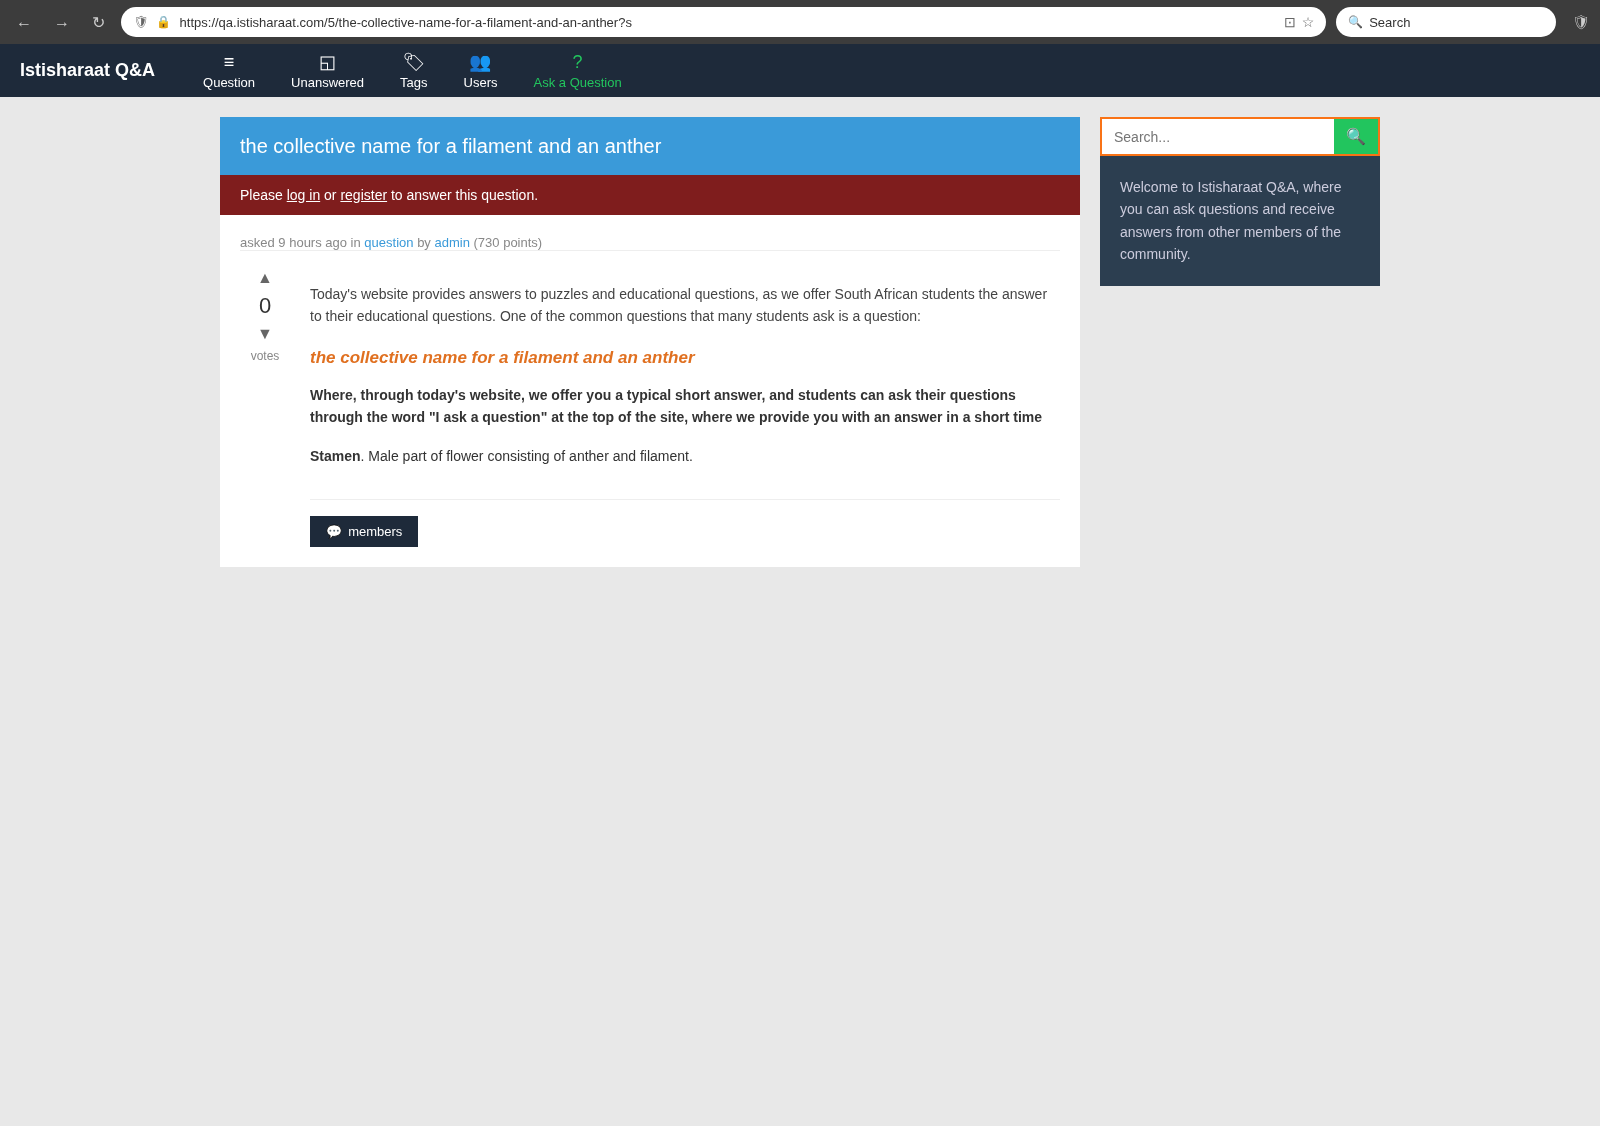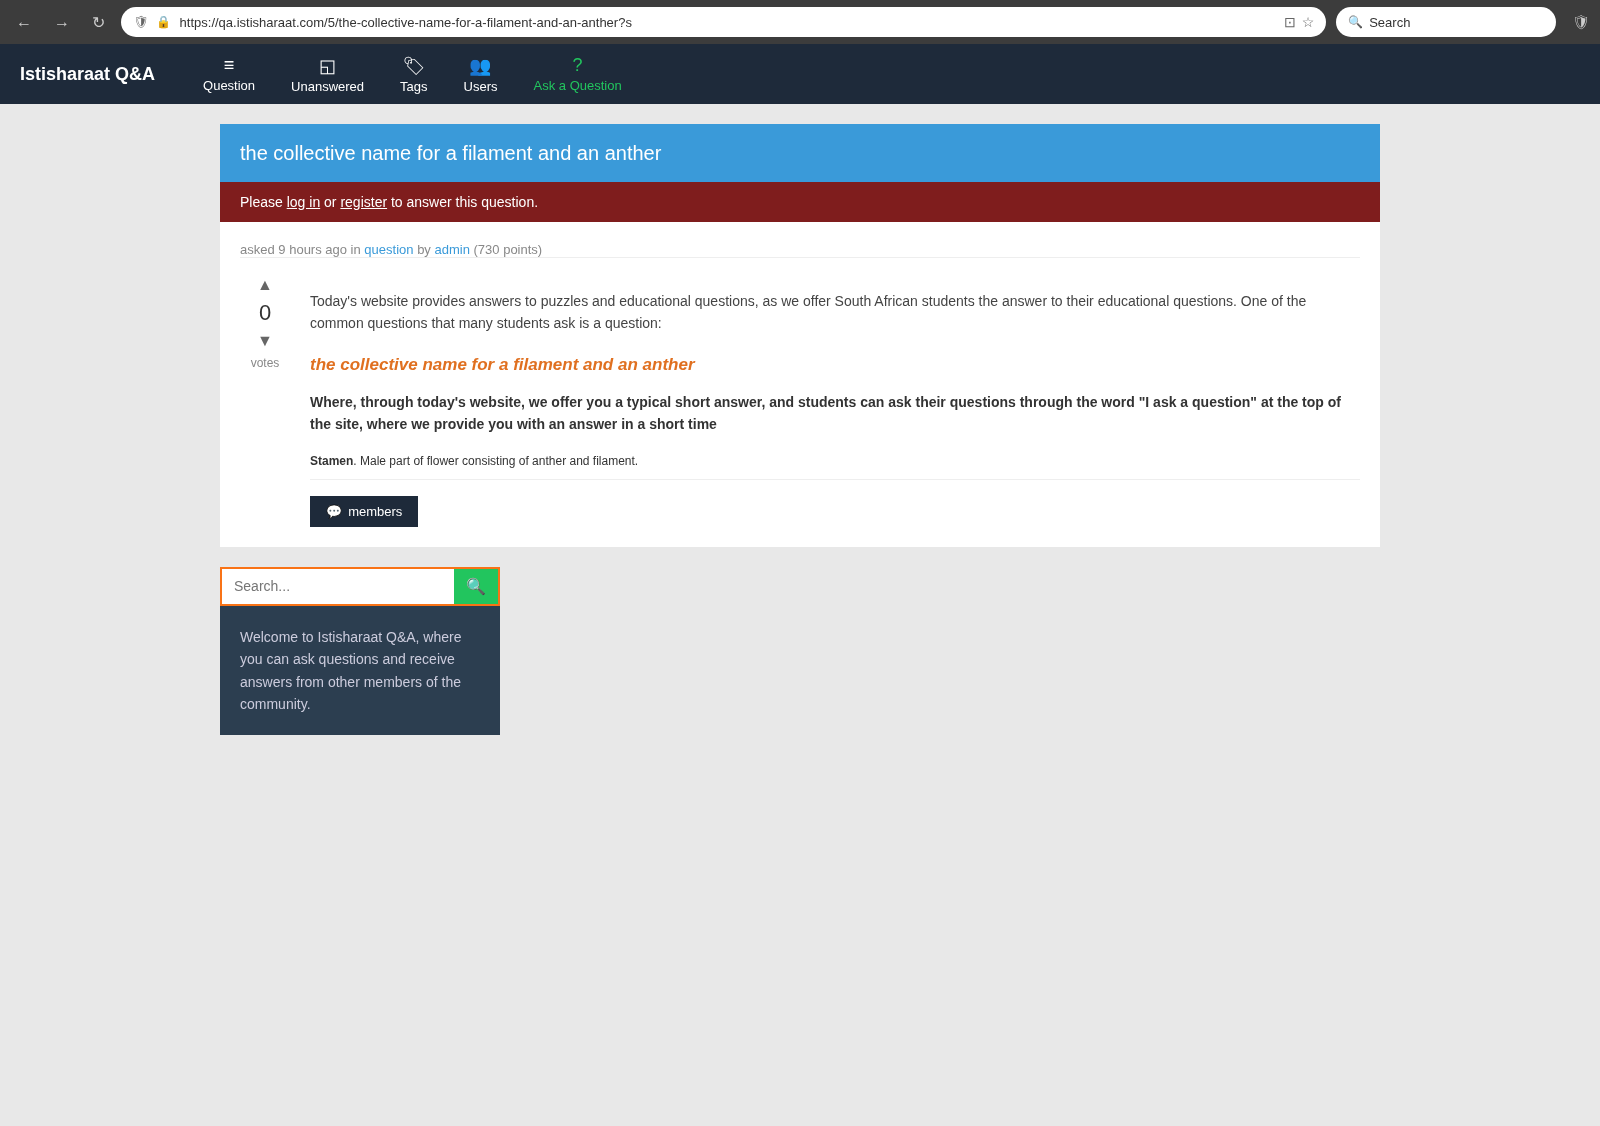--- a/index.html
+++ b/index.html
@@ -49,21 +49,21 @@
     .search-bar-icon { color: #666; font-size: 12px; }
     .search-bar-text { font-size: 13px; color: #333; }
     .browser-shield { color: #ccc; font-size: 14px; margin-left: 6px; }
 
     
     .site-header {
       background: #1e2a3a;
       display: flex;
       align-items: center;
       padding: 0 20px;
-      height: 60px;
+      height: 53px;
       gap: 30px;
     }
     .site-logo {
       color: white;
       font-size: 18px;
       font-weight: bold;
       white-space: nowrap;
     }
     .site-nav {
       display: flex;
@@ -84,21 +84,20 @@
     .nav-item.ask { color: #22c55e; }
     .nav-icon { font-size: 18px; }
 
     
     .page-wrapper {
       max-width: 1200px;
       margin: 0 auto;
       padding: 20px 20px;
       display: flex;
       gap: 20px;
-      flex-direction: column;
     }
 
     .main-content { flex: 1; min-width: 0; }
     .sidebar { width: 280px; flex-shrink: 0; }
 
     
     .question-title-bar {
       background: #3a9ad9;
       color: white;
       padding: 16px 20px;
@@ -195,24 +194,24 @@
     .question-answer-desc {
       margin-top: 16px;
       font-size: 14px;
       color: #333;
       font-weight: bold;
       line-height: 1.6;
     }
 
     .question-answer-result {
       margin-top: 16px;
-      font-size: 12px;
+      font-size: 14px;
       color: #333;
       line-height: 1.6;
-      padding-bottom: 8px;
+      padding-bottom: 32px;
       border-bottom: 1px solid #eee;
     }
     .answer-term {
       font-weight: bold;
     }
 
     .answer-button {
       background: #1e2a3a;
       color: white;
       border: none;

